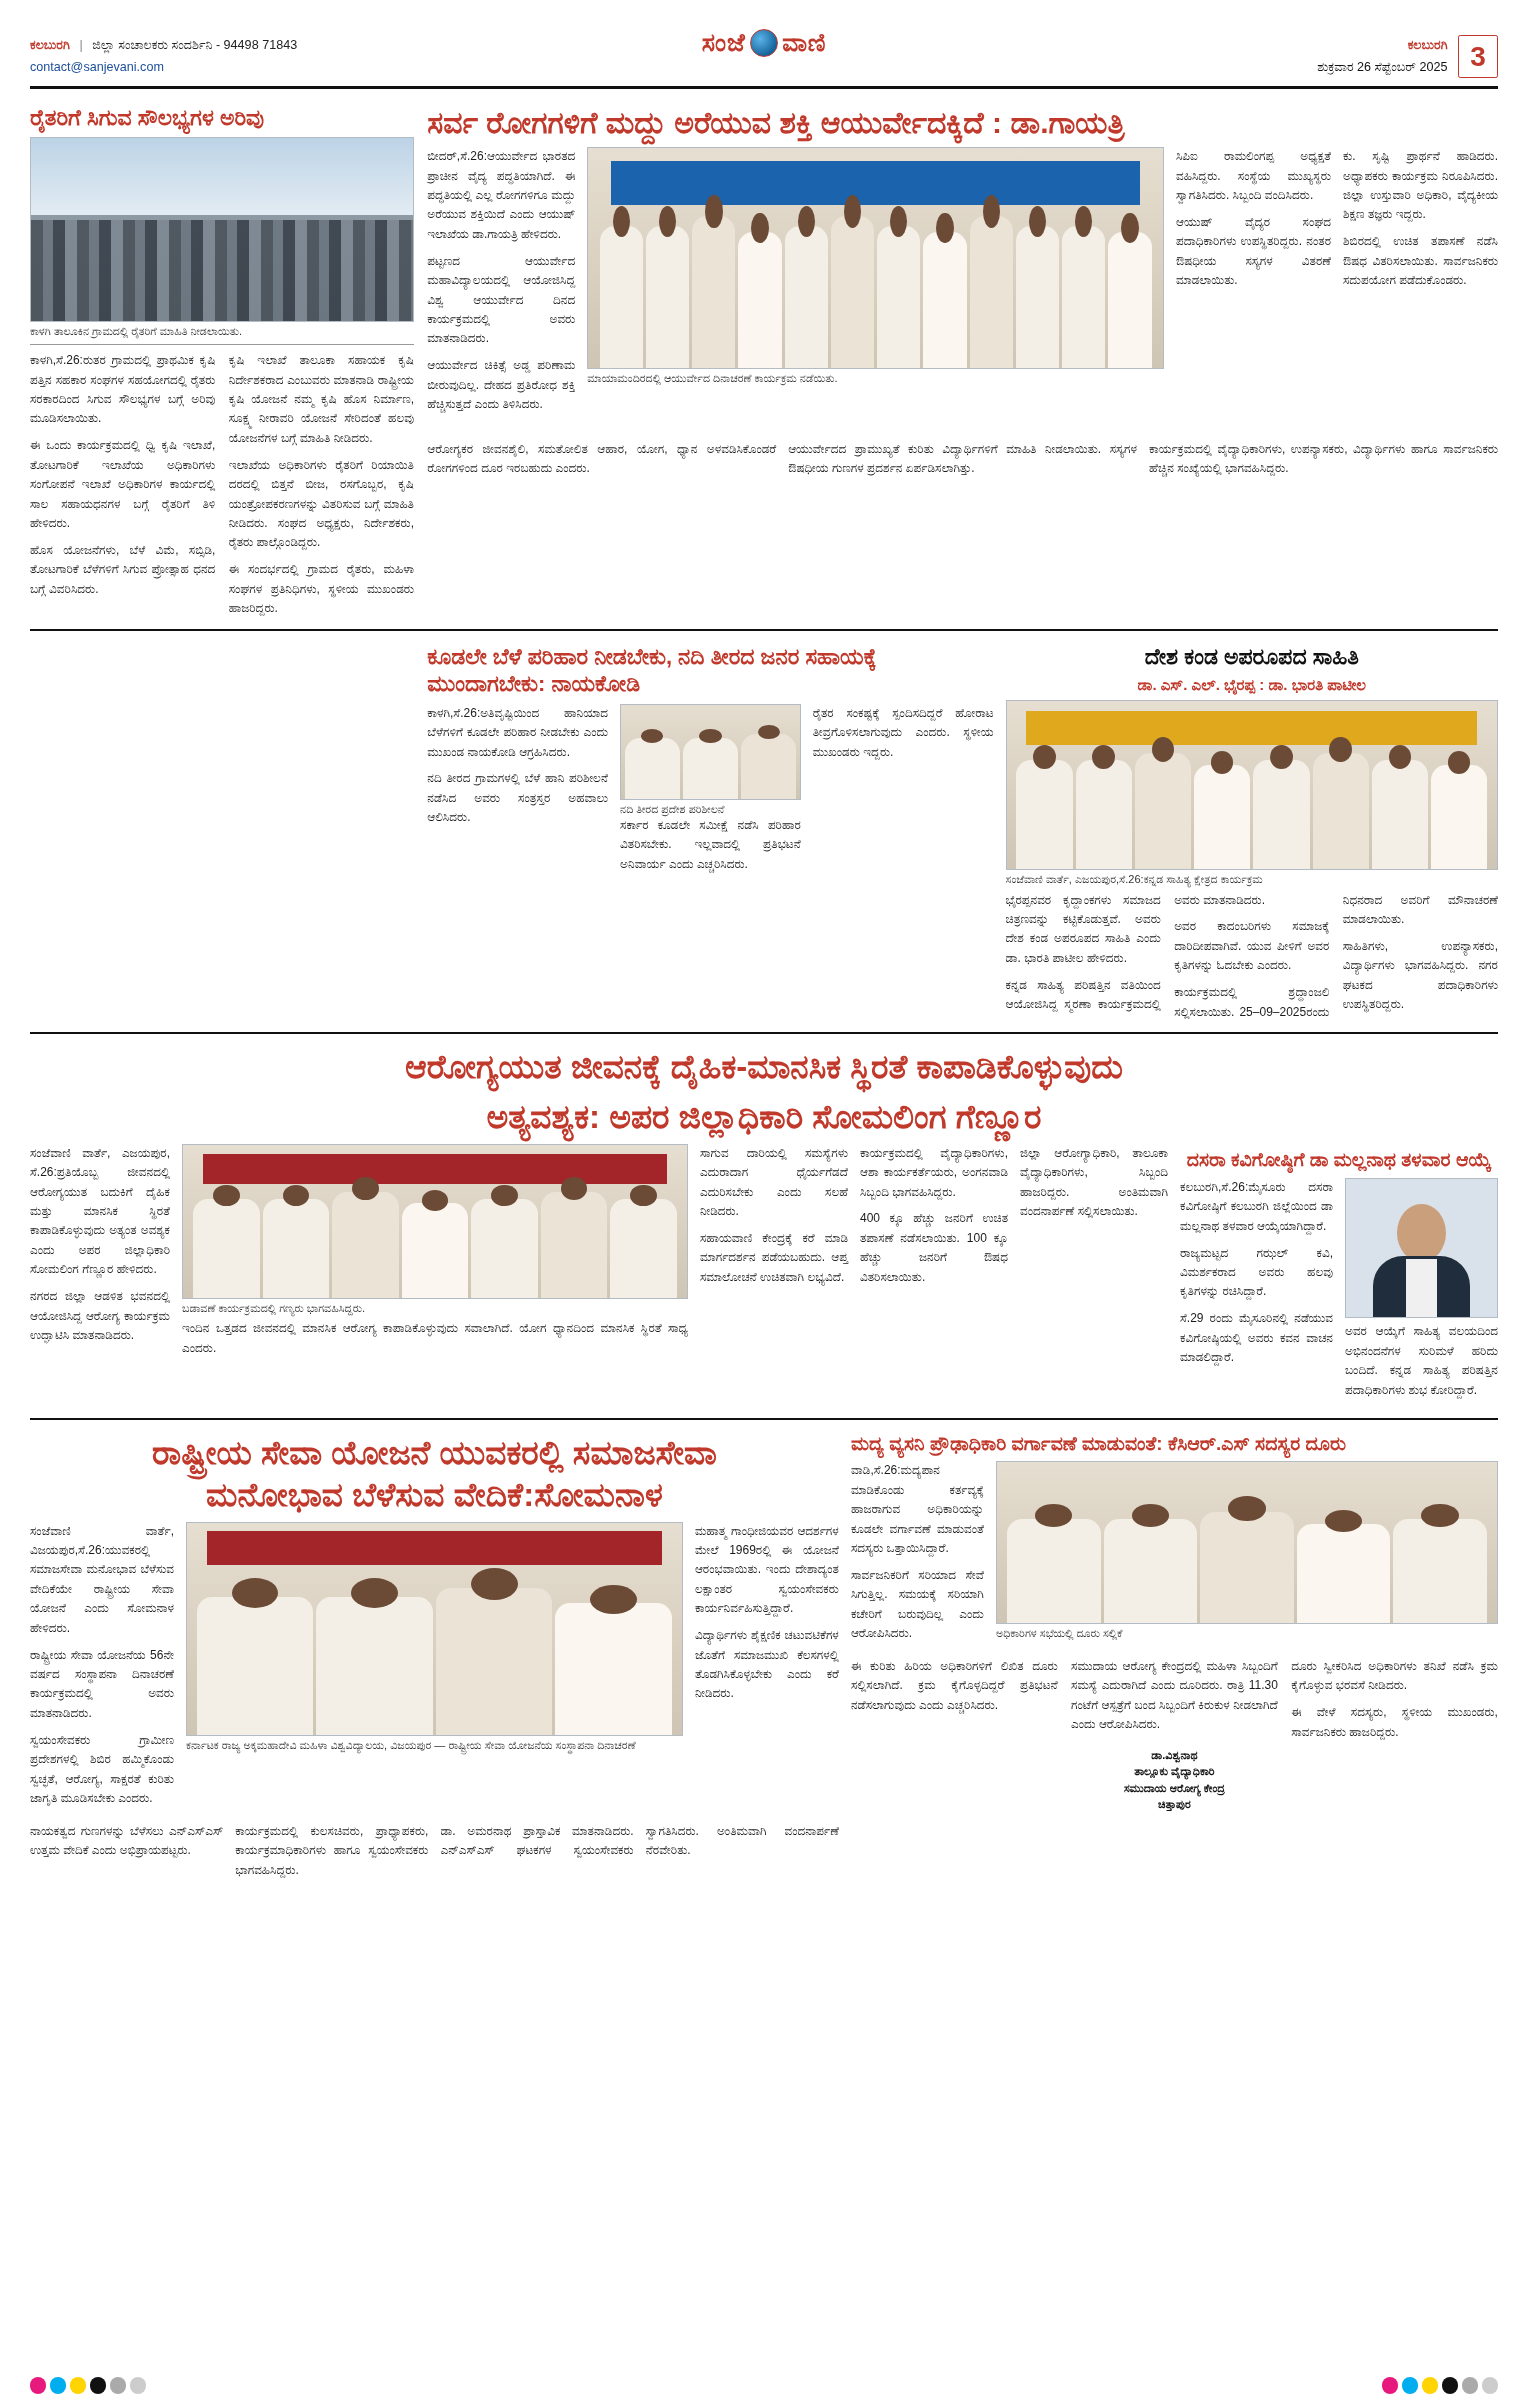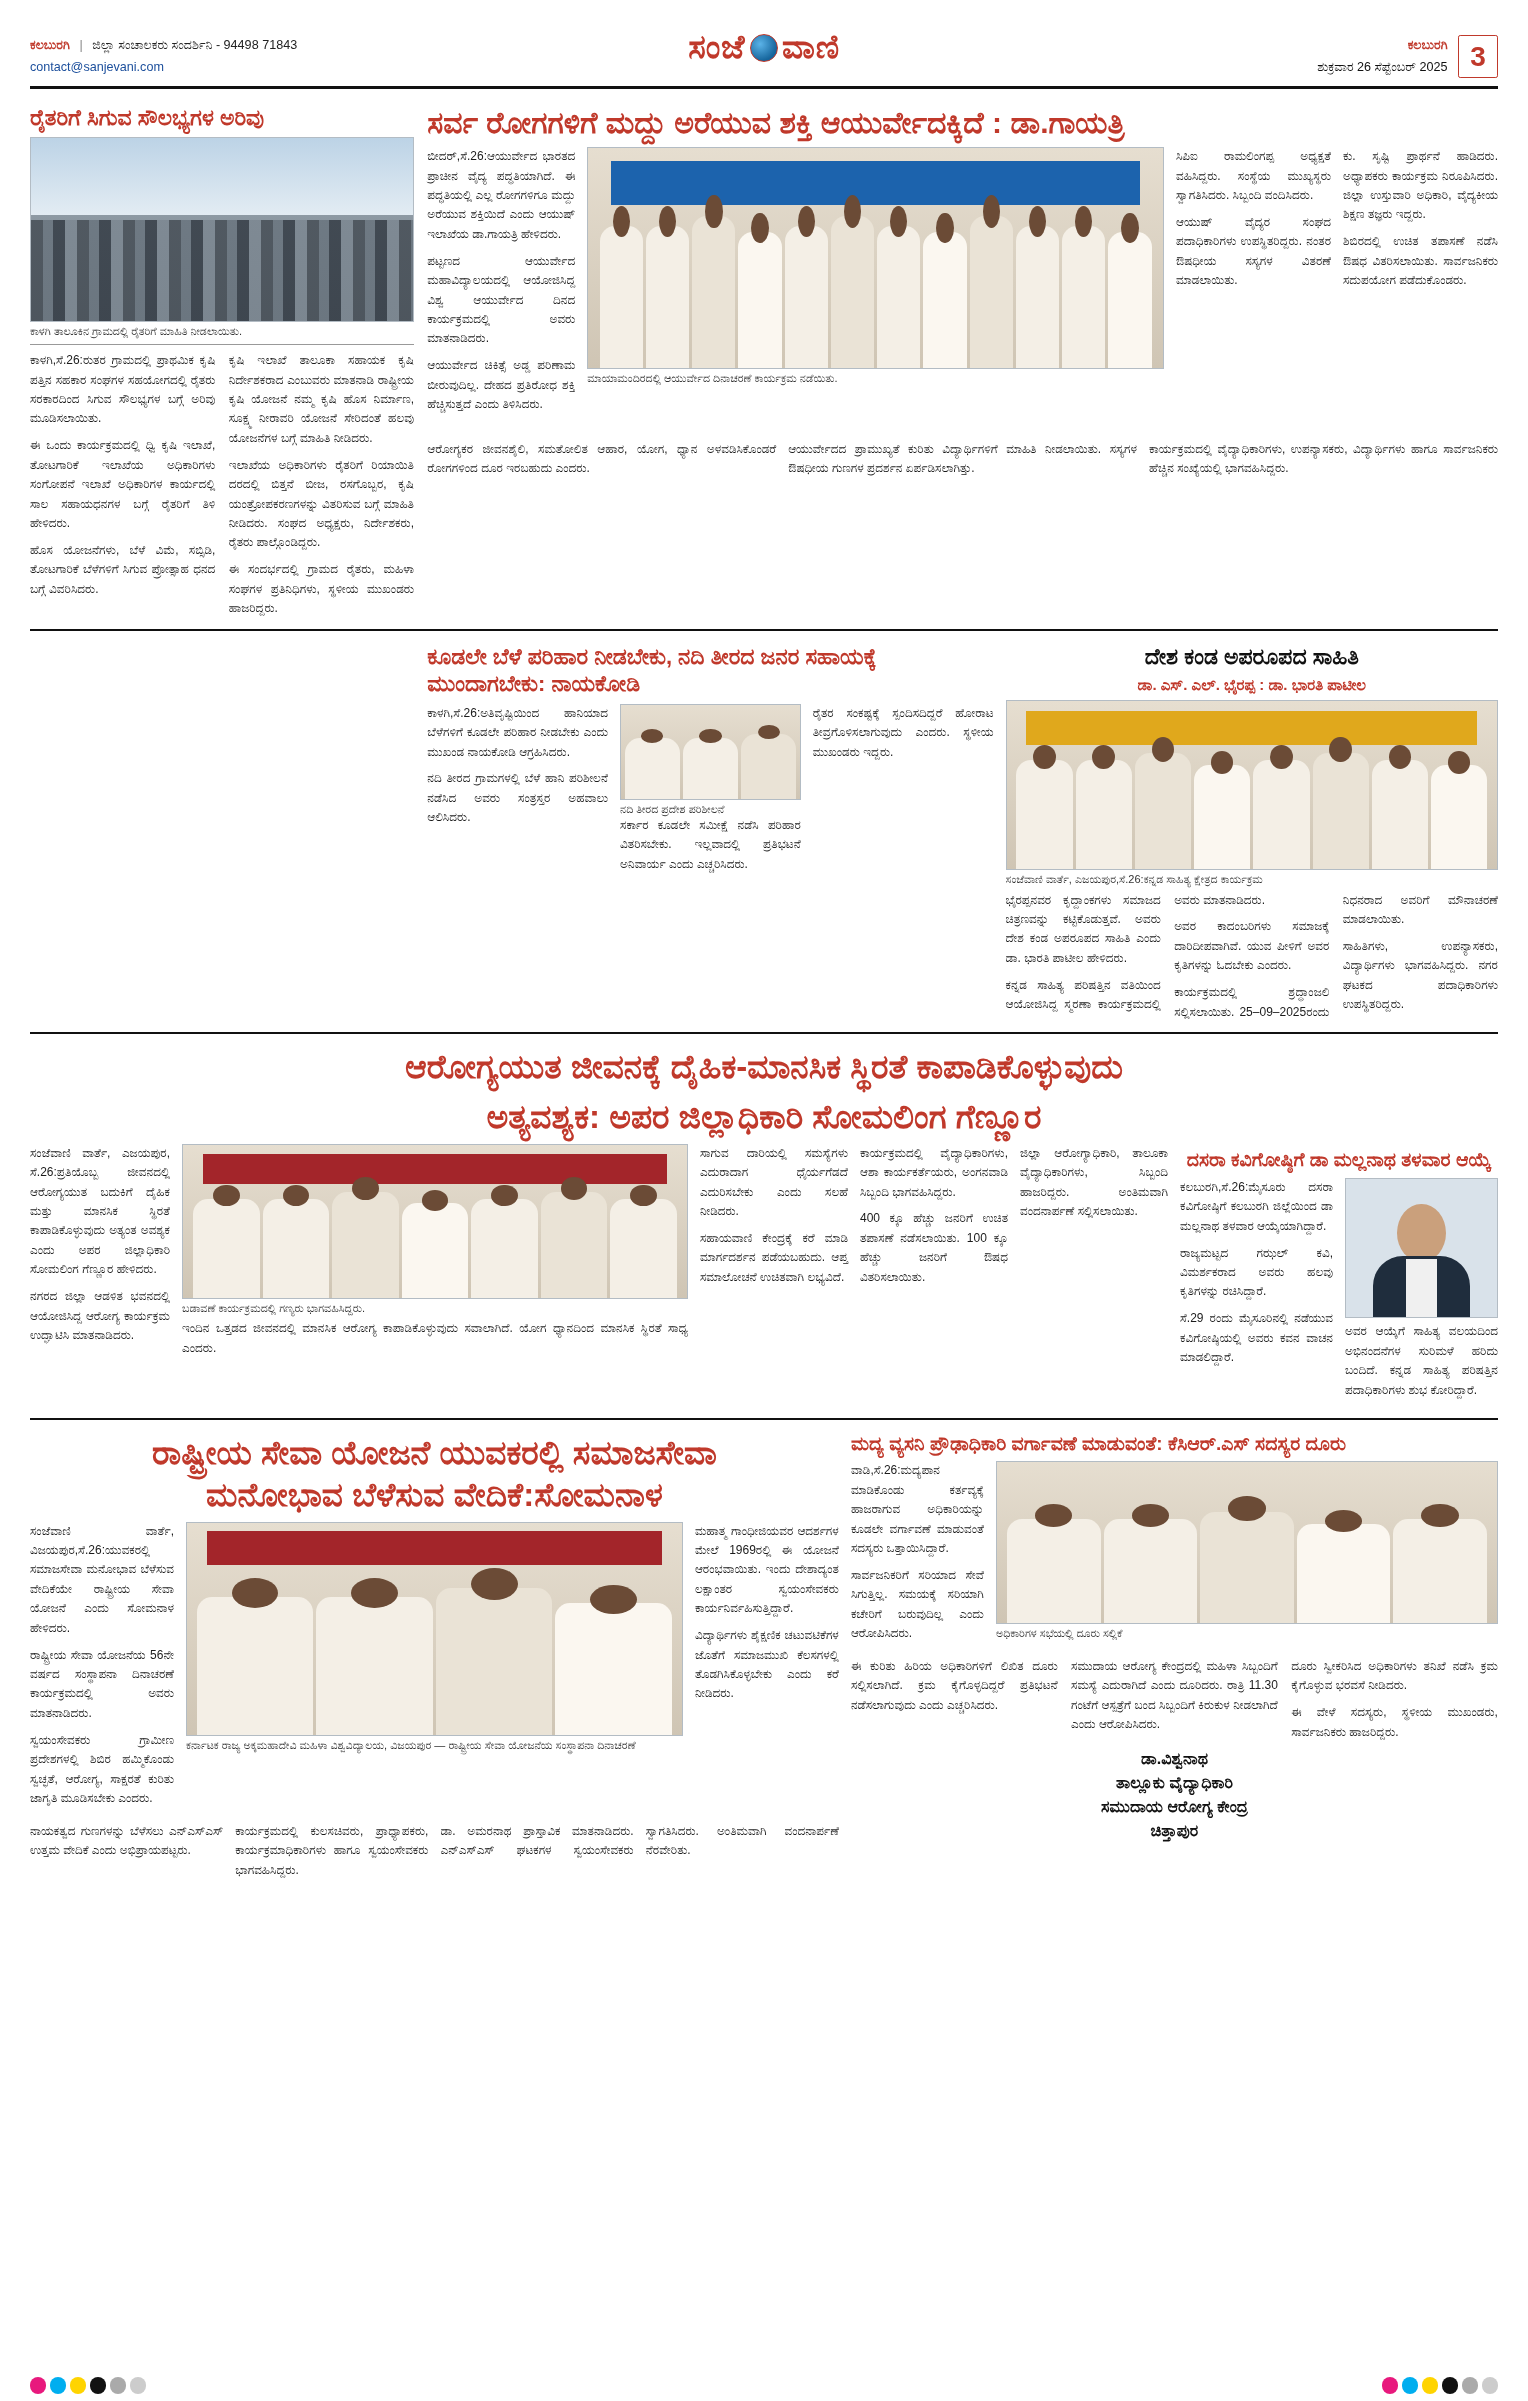--- a/index.html
+++ b/index.html
@@ -26,21 +26,21 @@
     border-bottom: 3px solid #111;
     padding-bottom: 7.4px;
   }
   .mh-left { width: 384px; font-size: 12.6px; line-height: 1.7; color: #222; padding-top: 10.4px;}
   .mh-left .edition { color:#c0392b; font-weight:bold; }
   .mh-left .sep { color:#888; margin:0 6px; }
   .mh-left .contact { color:#1c4f9c; }
   .mh-center { flex:1; text-align:center; padding-top: 3px;}
   .logo {
     display:inline-flex; align-items:center; gap:4.4px;
-    font-size:33px; font-weight:bold; color:#c0392b; letter-spacing:0.7px;
+    font-size:25px; font-weight:bold; color:#c0392b; letter-spacing:0.7px;
   }
   .logo .globe {
     width:28px;height:28px;border-radius:50%;
     background: radial-gradient(circle at 35% 35%, #5bb3e8, #15659c 70%);
     display:inline-block; border:1.5px solid #c0392b;
   }
   .mh-right { width: 384px; display:flex; justify-content:flex-end; align-items:flex-start; gap:10.4px; padding-top:10.4px;}
   .mh-right .dateline { text-align:right; font-size:12.6px; line-height:1.7; }
   .mh-right .edition2 { color:#c0392b; font-weight:bold; }
   .pageno {
@@ -74,21 +74,21 @@
   .photo .crowd { position:absolute; bottom:0; left:0; right:0; height:55%;
       background:repeating-linear-gradient(90deg,#4a525a 0 12px,#6b7680 12px 22px,#39414a 22px 34px,#7d8892 34px 46px); opacity:.9;}
   .caption { font-size:11px; color:#333; margin-top:3px; }
 
   .cols2 { column-count:2; column-gap:13.3px; }
   .cols3 { column-count:3; column-gap:13.3px; }
   .cols4 { column-count:4; column-gap:12px; }
   p.body {
     font-size:12px; line-height:1.62; text-align:justify; margin:0 0 7.4px 0; color:#1b1b1b;
   }
-  .sig { font-size:16px; text-align:center; font-weight:bold; line-height:1.5; color:#111; margin-top:4.4px;}
+  .sig { font-size:11px; text-align:center; font-weight:bold; line-height:1.5; color:#111; margin-top:4.4px;}
   .block-top-rule { border-top:2.2px solid #111; padding-top:7.4px; margin-top:10.4px; }
   .block-dbl-rule { border-top:2.2px double #111; padding-top:7.4px; margin-top:10.4px; }
 
   .flow { display:flex; gap:12px; }
   .flow > .fcol { flex:1; }
 
   
   .colorbar { position:absolute; bottom:7.4px; display:flex; gap:3.7px; }
   .colorbar.left { left:30px; }
   .colorbar.right { right:30px; }

